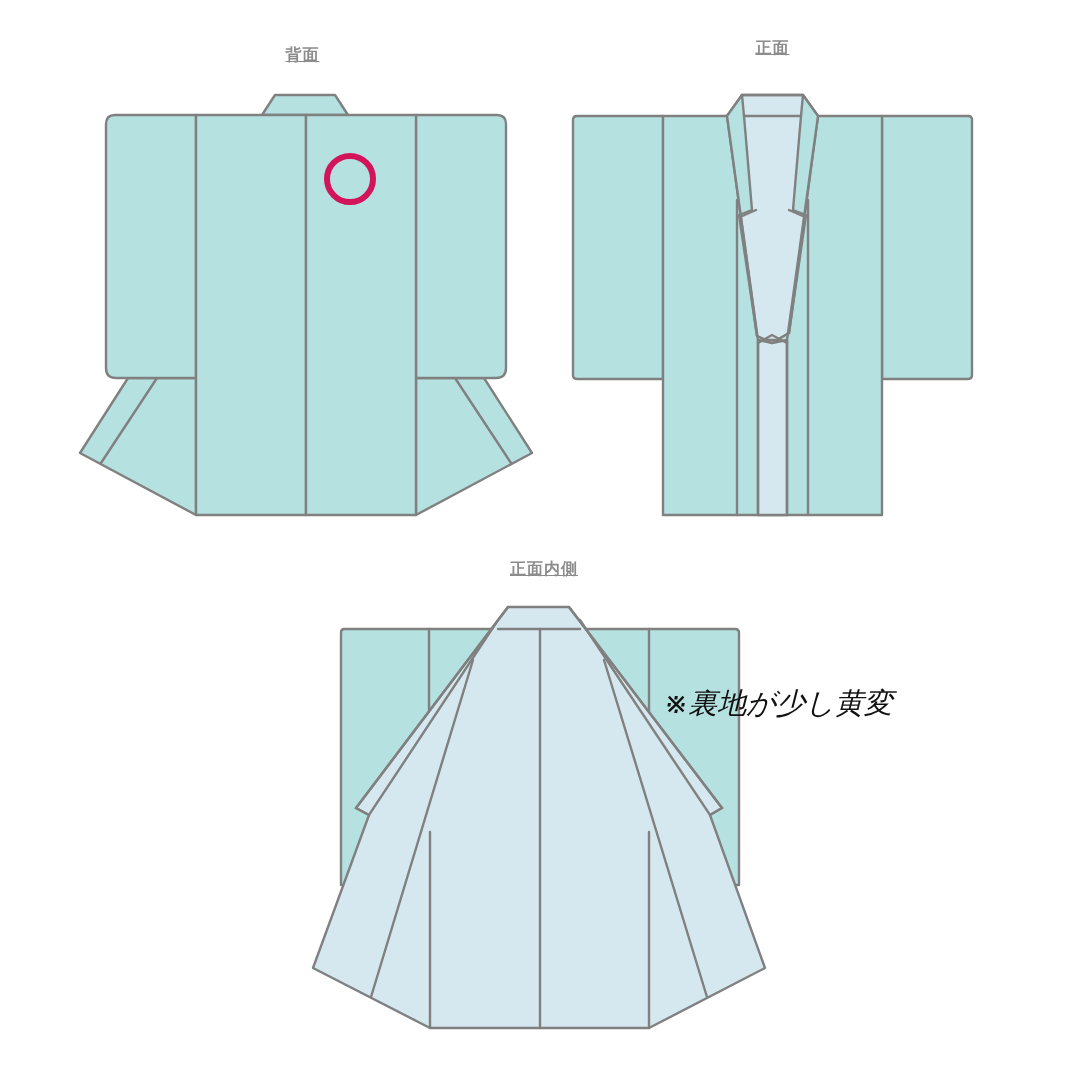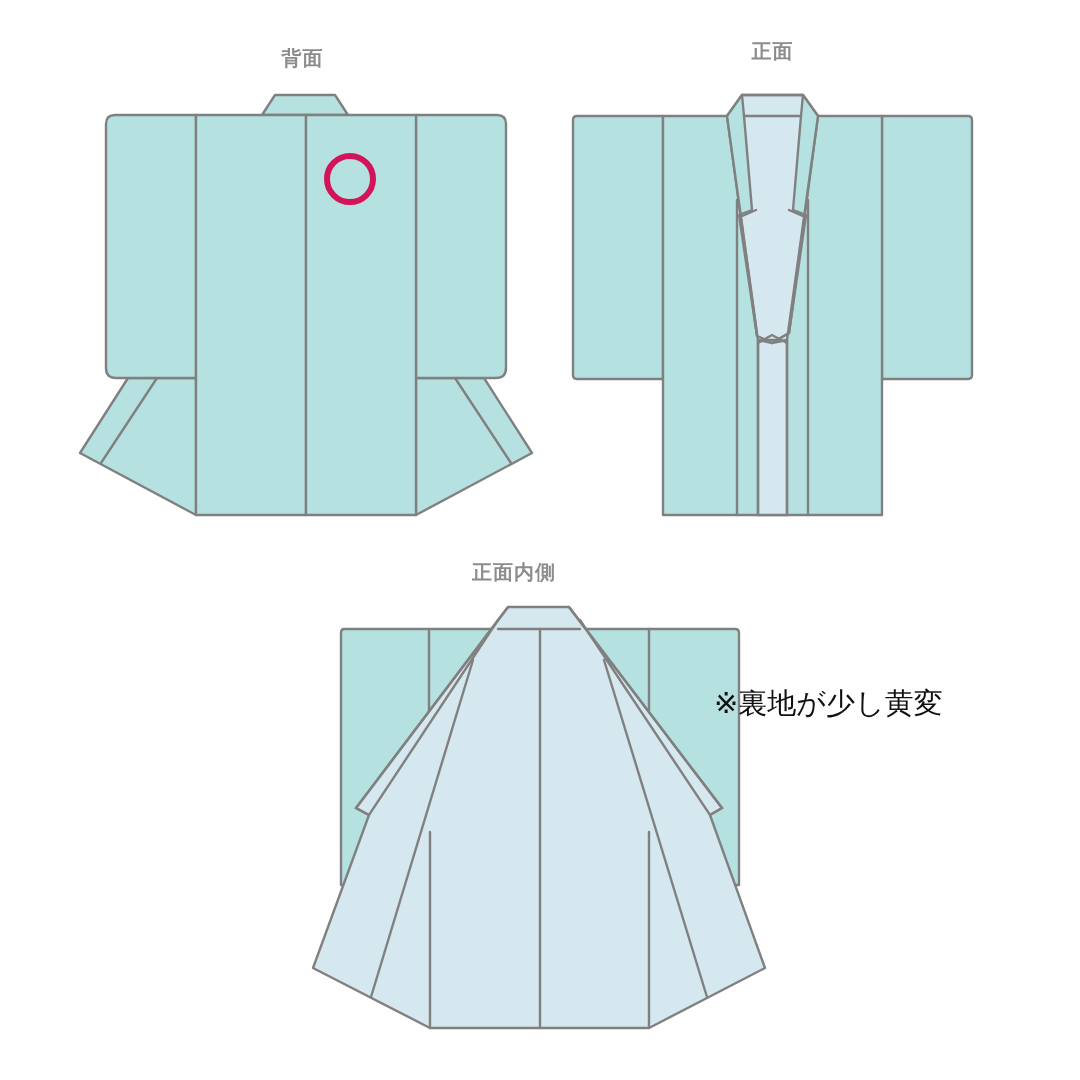--- a/index.html
+++ b/index.html
@@ -1,44 +1,45 @@
 <!DOCTYPE html>
 <html><head>
   <meta charset="utf-8">
   <style>
     html, body { margin: 0; padding: 0; background: #ffffff; }
     body { width: 1080px; height: 1080px; position: relative; overflow: hidden; }
     .label {
       position: absolute;
       font-family: "DejaVu Sans", sans-serif;
       font-weight: bold;
-      font-size: 20px;
+      font-size: 16px;
       color: #8c8c8c;
       text-align: center;
       letter-spacing: 1px;
+      text-decoration: underline;
     }
     .note {
       position: absolute;
       font-family: "DejaVu Sans", sans-serif;
       font-size: 29px;
       color: #111111;
       white-space: nowrap;
     }
     svg.canvas { position: absolute; left: 0; top: 0; }
     .omote { fill: #b5e2e1; stroke: #808080; stroke-width: 2.4; stroke-linejoin: round; }
     .ura   { fill: #d6e8ef; stroke: #808080; stroke-width: 2.4; stroke-linejoin: round; }
     .seam  { fill: none; stroke: #808080; stroke-width: 2.4; stroke-linecap: round; }
     .mon   { fill: none; stroke: #d4145a; stroke-width: 6; }
   </style>
 </head>
 <body>
 
 <div class="label" style="left:255px; top:45px; width:95px;">背面</div>
 <div class="label" style="left:725px; top:38px; width:95px;">正面</div>
-<div class="label" style="left:454px; top:559px; width:120px;">正面内側</div>
+<div class="label" style="left:484px; top:559px; width:120px;">正面内側</div>
 
 <svg class="canvas" width="1080" height="1080" viewBox="0 0 1080 1080">
 
   <g>
 
     <polygon class="omote" points="262,115 275,95 335,95 348,115"></polygon>
 
     <polygon class="omote" points="196,378 128,378 80,453 196,515"></polygon>
     <polygon class="omote" points="416,378 484,378 532,453 416,515"></polygon>
     <line class="seam" x1="157" y1="378" x2="101" y2="463"></line>
@@ -91,13 +92,13 @@
 
     <line class="seam" x1="473" y1="660" x2="371" y2="997"></line>
     <line class="seam" x1="604" y1="660" x2="707" y2="997"></line>
 
     <line class="seam" x1="540" y1="629" x2="540" y2="1028"></line>
     <line class="seam" x1="430" y1="832" x2="430" y2="1028"></line>
     <line class="seam" x1="649" y1="832" x2="649" y2="1028"></line>
   </g>
 </svg>
 
-<div class="note" style="left:714px; top:684px;">※裏地が少し黄変</div>
+<div class="note" style="left:664px; top:684px;font-style:italic;">※裏地が少し黄変</div>
 
 </body></html>

